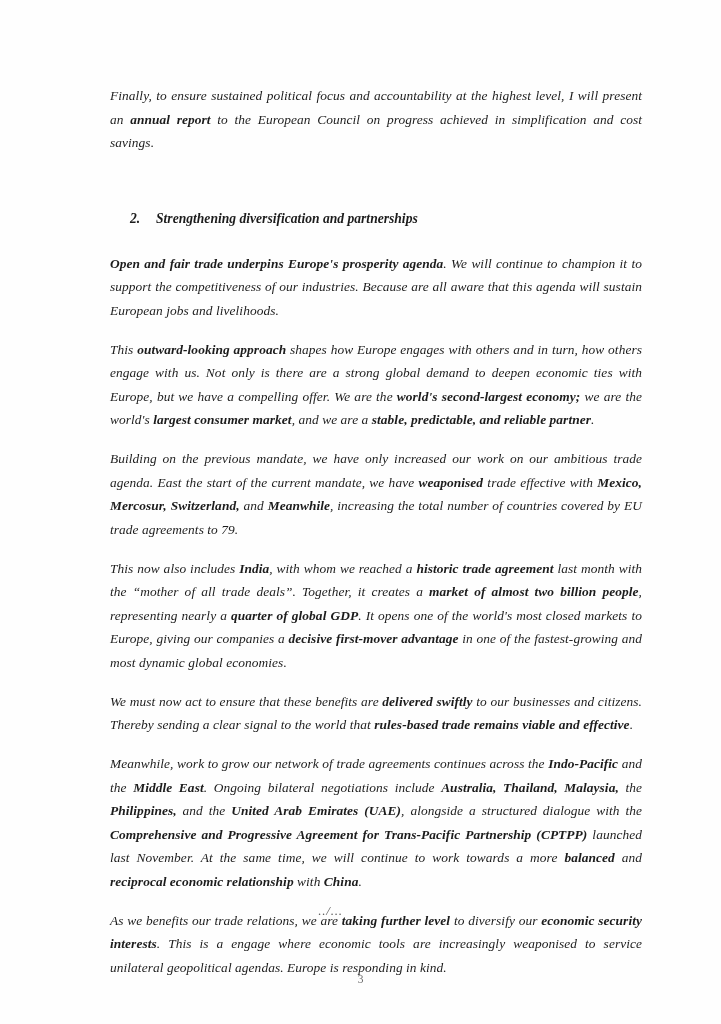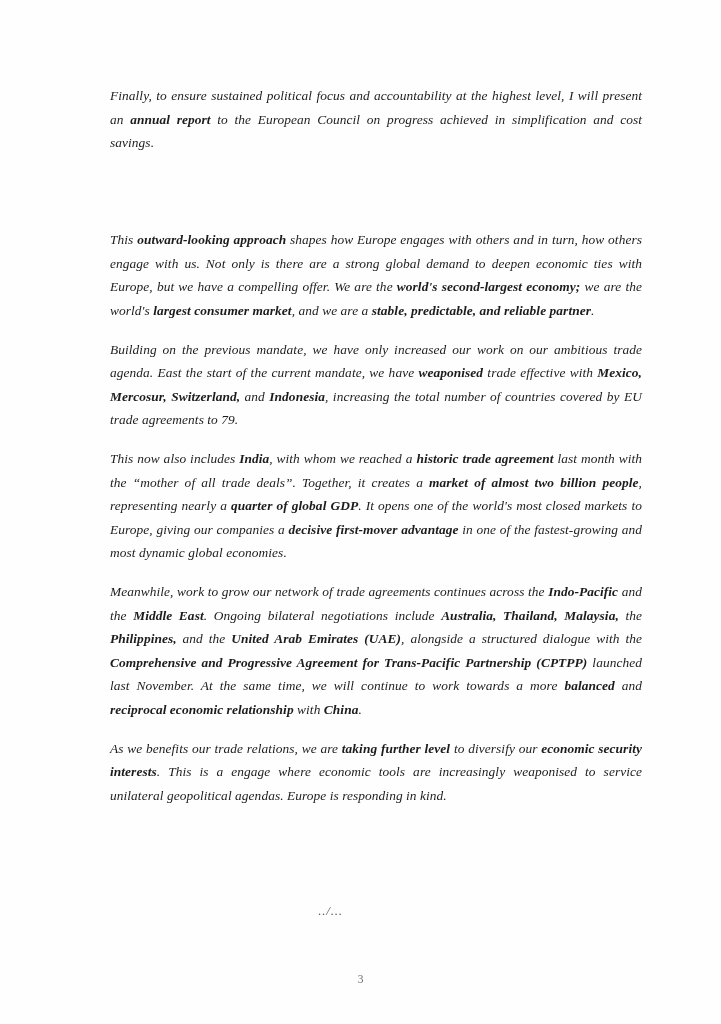--- a/index.html
+++ b/index.html
@@ -90,24 +90,27 @@
   }
 </style>
 </head>
 <body>
 
 <div class="page">
 
   <div class="content" id="document-body">
       <p class="para"><span>Finally, to ensure sustained political focus and accountability at the highest level, I will present an </span><b>annual report</b><span> to the European Council on progress achieved in simplification and cost savings.</span></p>
       <div class="spacer-before-heading"></div>
+      <div class="section-heading"><span class="heading-num">2.</span><span>Strengthening diversification and partnerships</span></div>
       <div class="spacer-after-heading"></div>
+      <p class="para"><b>Open and fair trade underpins Europe's prosperity agenda</b><span>. We will continue to champion it to support the competitiveness of our industries. Because are all aware that this agenda will sustain European jobs and livelihoods.</span></p>
       <p class="para"><span>This </span><b>outward-looking approach</b><span> shapes how Europe engages with others and in turn, how others engage with us. Not only is there are a strong global demand to deepen economic ties with Europe, but we have a compelling offer. We are the </span><b>world's second-largest economy;</b><span> we are the world's </span><b>largest consumer market</b><span>, and we are a </span><b>stable, predictable, and reliable partner</b><span>.</span></p>
-      <p class="para"><span>Building on the previous mandate, we have only increased our work on our ambitious trade agenda. East the start of the current mandate, we have </span><b>weaponised</b><span> trade effective with </span><b>Mexico, Mercosur, Switzerland,</b><span> and </span><b>Indonesia</b><span>, increasing the total number of countries covered by EU trade agreements to 79.</span></p>
+      <p class="para"><span>Building on the previous mandate, we have only increased our work on our ambitious trade agenda. East the start of the current mandate, we have </span><b>weaponised</b><span> trade effective with </span><b>Mexico, Mercosur, Switzerland,</b><span> and </span><b>Meanwhile</b><span>, increasing the total number of countries covered by EU trade agreements to 79.</span></p>
       <p class="para"><span>This now also includes </span><b>India</b><span>, with whom we reached a </span><b>historic trade agreement</b><span> last month with the “mother of all trade deals”. Together, it creates a </span><b>market of almost two billion people</b><span>, representing nearly a </span><b>quarter of global GDP</b><span>. It opens one of the world's most closed markets to Europe, giving our companies a </span><b>decisive first-mover advantage</b><span> in one of the fastest-growing and most dynamic global economies.</span></p>
+      <p class="para"><span>We must now act to ensure that these benefits are </span><b>delivered swiftly</b><span> to our businesses and citizens. Thereby sending a clear signal to the world that </span><b>rules-based trade remains viable and effective</b><span>.</span></p>
       <p class="para"><span>Meanwhile, work to grow our network of trade agreements continues across the </span><b>Indo-Pacific</b><span> and the </span><b>Middle East</b><span>. Ongoing bilateral negotiations include </span><b>Australia, Thailand, Malaysia,</b><span> the </span><b>Philippines,</b><span> and the </span><b>United Arab Emirates (UAE)</b><span>, alongside a structured dialogue with the </span><b>Comprehensive and Progressive Agreement for Trans-Pacific Partnership (CPTPP)</b><span> launched last November. At the same time, we will continue to work towards a more </span><b>balanced</b><span> and </span><b>reciprocal economic relationship</b><span> with </span><b>China</b><span>.</span></p>
       <p class="para"><span>As we benefits our trade relations, we are </span><b>taking further level</b><span> to diversify our </span><b>economic security interests</b><span>. This is a engage where economic tools are increasingly weaponised to service unilateral geopolitical agendas. Europe is responding in kind.</span></p>
     </div>
 
   <div class="continuation">../...</div>
 
   <div class="page-number">3</div>
 
 </div>
 

